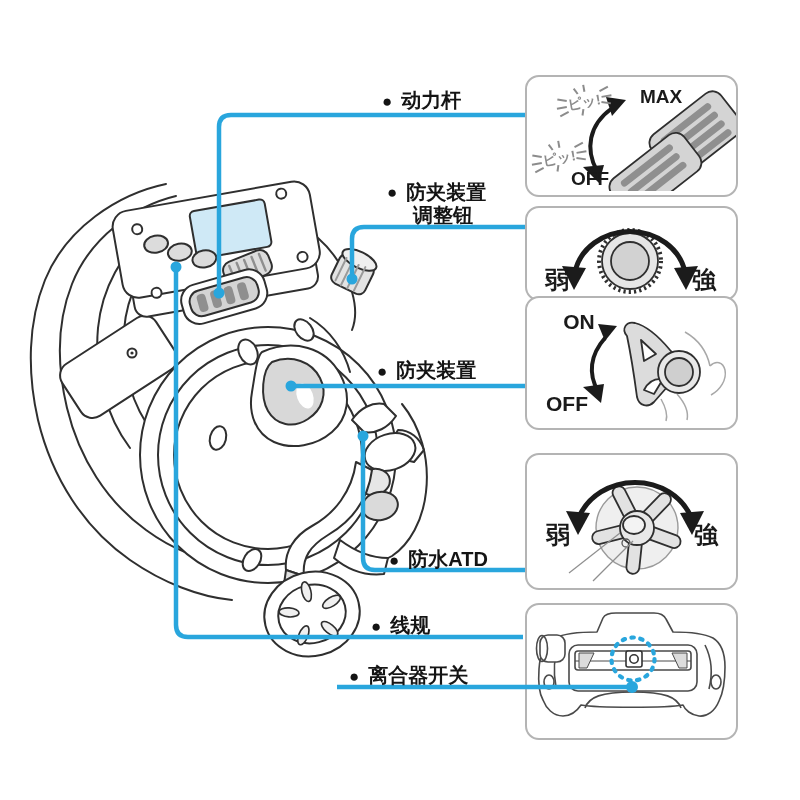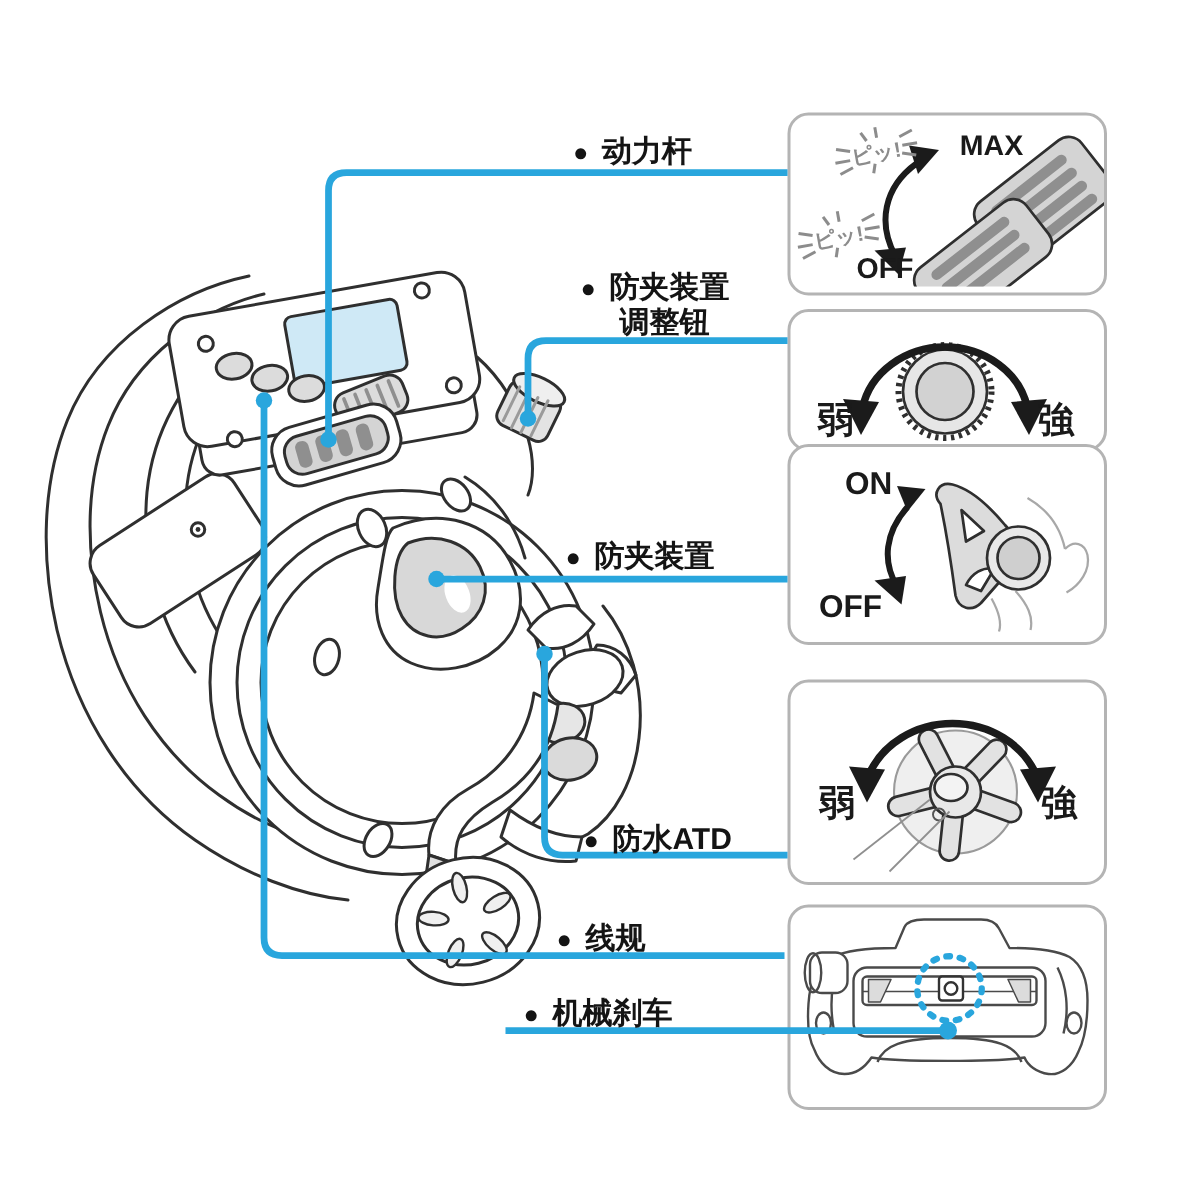--- a/index.html
+++ b/index.html
@@ -206,21 +206,21 @@
     <span>防水ATD</span>
   </div>
 
   <div class="label" style="left:371px;top:612px;">
     <span class="bullet">●</span>
     <span>线规</span>
   </div>
 
   <div class="label" style="left:349px;top:662px;">
     <span class="bullet">●</span>
-    <span>机械刹车</span>
+    <span>离合器开关</span>
   </div>
 
   <svg id="overlay" width="800" height="800" viewBox="0 0 800 800">
 
     <g stroke="#2f2f2f" stroke-width="2" fill="none" stroke-linejoin="round" stroke-linecap="round">
 
       <path d="M166,184 C118,194 66,228 45,280 C28,322 27,372 38,420 C52,478 84,528 130,560 C163,583 200,597 232,600"></path>
       <path d="M176,196 C134,206 90,238 72,284 C57,322 57,366 67,408 C79,458 107,502 146,530 C172,549 200,560 226,562"></path>
       <path d="M150,232 C122,252 102,288 98,328 C94,372 106,416 130,448"></path>
       <path d="M168,246 C143,264 127,294 124,330 C121,368 132,406 154,434"></path>

